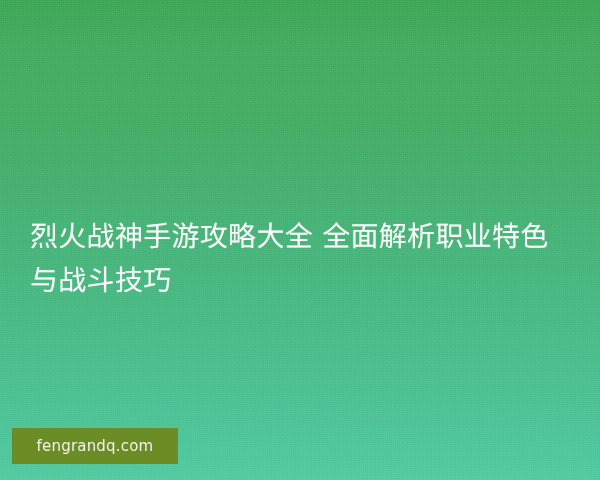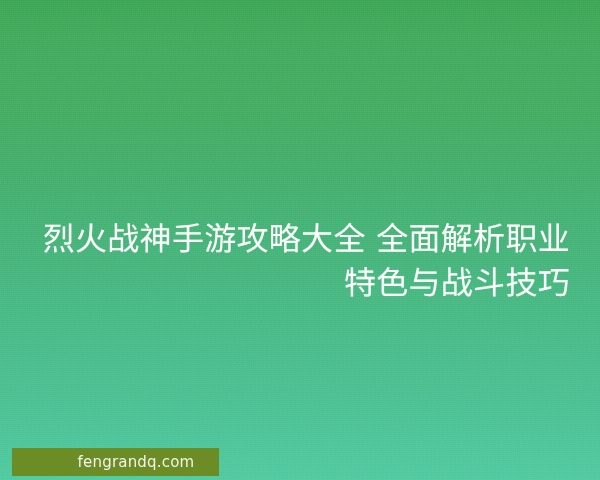--- a/index.html
+++ b/index.html
@@ -57,47 +57,46 @@
       repeating-linear-gradient(123deg,
         rgba(0,0,0,0.07) 0px,
         rgba(0,0,0,0.07) 1px,
         rgba(255,255,255,0.07) 1px,
         rgba(255,255,255,0.07) 3px);
     mix-blend-mode: overlay;
   }
 
   #cover-title {
     position: absolute;
-    left: 8px;
+    left: 0;
     right: 0;
     top: 196px;
     padding: 0 30px;
     box-sizing: border-box;
-    text-align: right;
+    text-align: left;
     color: #fbfdfb;
-    font-size: 32px;
+    font-size: 28px;
     line-height: 44px;
     font-weight: 400;
     letter-spacing: 0.3px;
     white-space: normal;
     font-family: "DejaVu Sans", "Liberation Sans", sans-serif;
     text-shadow: 0 0 1px rgba(255,255,255,0.25);
   }
 
   #watermark-badge {
     position: absolute;
     left: 12px;
-    top: 448px;
+    top: 428px;
     width: 166px;
-    height: 28px;
+    height: 36px;
     background: #6c8d26;
     display: flex;
     align-items: center;
     justify-content: center;
-    padding-left: 41px;
   }
 
   #watermark-text {
     color: #f2f3ea;
     font-size: 15px;
     line-height: 1;
     letter-spacing: 0.2px;
     font-family: "DejaVu Sans", "Liberation Sans", sans-serif;
     white-space: nowrap;
   }

